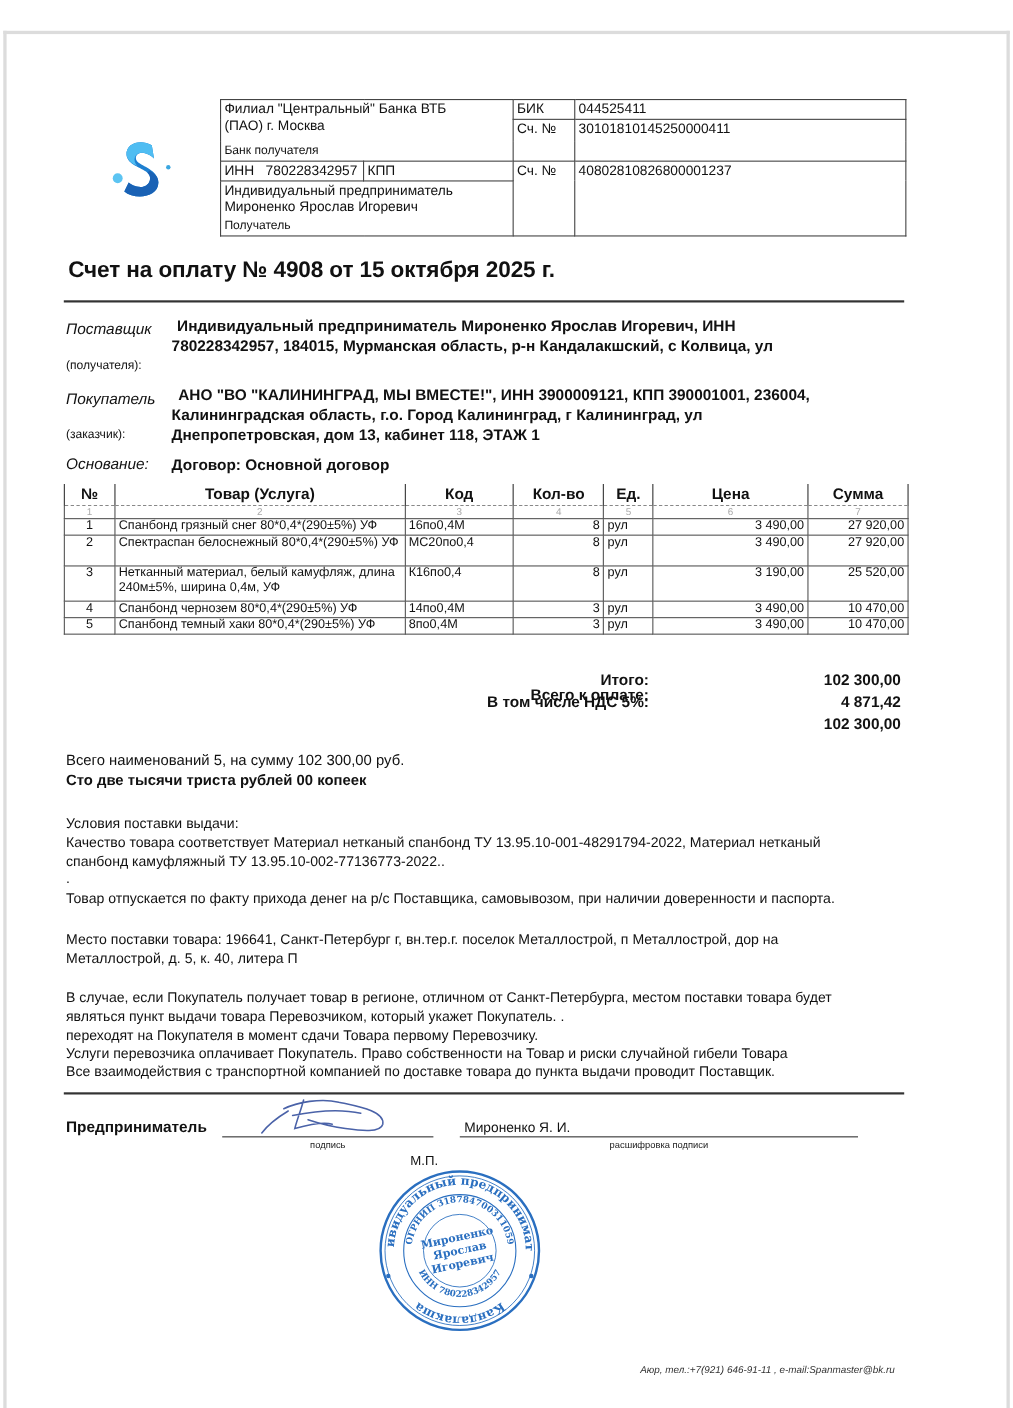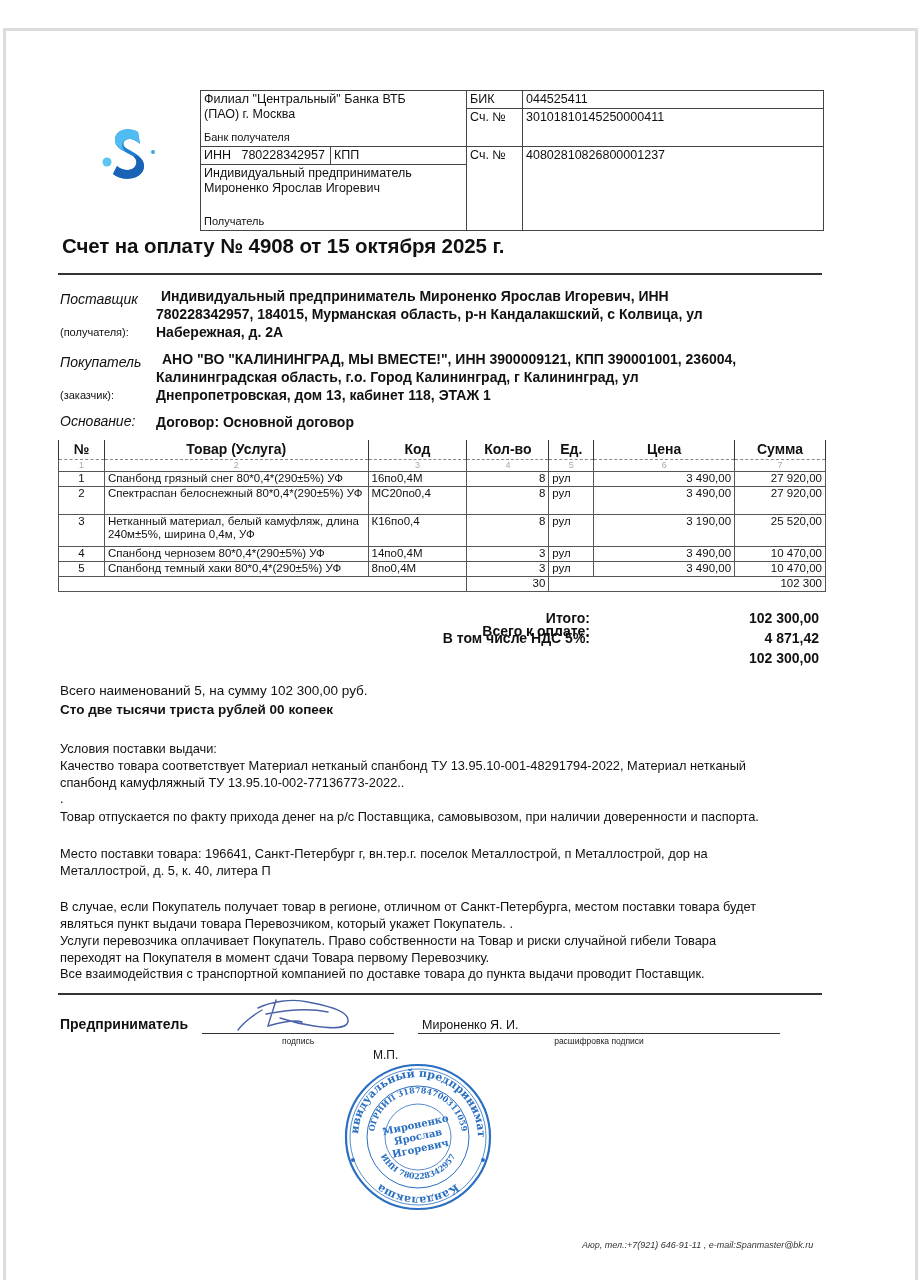--- a/index.html
+++ b/index.html
@@ -87,35 +87,34 @@
       <span>ИНН</span>&nbsp;&nbsp;&nbsp;<span>780228342957</span>
     </td>
     <td>КПП</td>
     <td rowspan="2">Сч. №</td>
     <td rowspan="2">40802810826800001237</td>
   </tr>
   <tr>
     <td colspan="2">
       <div>Индивидуальный предприниматель</div>
       <div>Мироненко Ярослав Игоревич</div>
-      <div class="small" style="margin-top:18px">Получатель</div>
+      <div class="small" style="margin-top:2px">Получатель</div>
     </td>
   </tr>
 </tbody>
   </table>
 
 <div class="abs title">Счет на оплату № 4908 от 15 октября 2025 г.</div>
 <div class="abs hr" style="top:273px"></div>
 
 <div class="abs lbl" style="left:60px;top:291px">Поставщик</div>
 <div class="abs lbl-s" style="left:60px;top:326px">(получателя):</div>
 <div class="abs party" style="left:156px;top:287px;width:670px">
   <div style="padding-left:5px">Индивидуальный предприниматель Мироненко Ярослав Игоревич,  ИНН</div>
   <div>780228342957,  184015, Мурманская область, р-н Кандалакшский, с Колвица, ул</div>
-  <div>Набережная, д. 2А</div>
 </div>
 
 <div class="abs lbl" style="left:60px;top:354px">Покупатель</div>
 <div class="abs lbl-s" style="left:60px;top:389px">(заказчик):</div>
 <div class="abs party" style="left:156px;top:350px;width:680px">
   <div style="padding-left:6px">АНО "ВО "КАЛИНИНГРАД, МЫ ВМЕСТЕ!",  ИНН 3900009121,  КПП 390001001,  236004,</div>
   <div>Калининградская область, г.о. Город Калининград, г Калининград, ул</div>
   <div>Днепропетровская, дом 13, кабинет 118, ЭТАЖ 1</div>
 </div>
 
@@ -191,25 +190,20 @@
     </tr>
     <tr style="height:15px">
       <td class="c">5</td>
       <td>Спанбонд темный хаки  80*0,4*(290±5%) УФ</td>
       <td>8по0,4М</td>
       <td class="r">3</td>
       <td>рул</td>
       <td class="r">3 490,00</td>
       <td class="r">10 470,00</td>
     </tr>
-    <tr style="height:15px">
-      <td colspan="3"></td>
-      <td class="r">30</td>
-      <td colspan="3" class="r">102 300</td>
-    </tr>
   </tbody>
 </table>
 
 <div class="abs totals r" style="left:400px;top:610px;width:190px">Итого:</div>
 <div class="abs totals r" style="left:660px;top:610px;width:159px">102 300,00</div>
 <div class="abs totals r" style="left:400px;top:630px;width:190px">В том числе НДС 5%:</div>
 <div class="abs totals r" style="left:660px;top:630px;width:159px">4 871,42</div>
 <div class="abs totals r" style="left:400px;top:623px;width:190px">Всего к оплате:</div>
 <div class="abs totals r" style="left:660px;top:650px;width:159px">102 300,00</div>
 
@@ -225,22 +219,22 @@
 <div class="abs para" style="top:808px">Товар отпускается по факту прихода денег на р/с Поставщика, самовывозом, при наличии доверенности и паспорта.</div>
 <div class="abs para" style="top:845px">
   <div>Место поставки товара: 196641, Санкт-Петербург г, вн.тер.г. поселок Металлострой, п Металлострой, дор на</div>
   <div>Металлострой, д. 5, к. 40, литера П</div>
 </div>
 <div class="abs para" style="top:898px">
   <div>В случае, если Покупатель получает товар в регионе, отличном от Санкт-Петербурга, местом поставки товара будет</div>
   <div>являться пункт выдачи товара Перевозчиком, который укажет Покупатель. .</div>
 </div>
 <div class="abs para" style="top:932px">
+  <div>переходят на Покупателя в момент сдачи Товара первому Перевозчику.</div>
   <div>Услуги перевозчика оплачивает Покупатель. Право собственности на Товар и риски случайной гибели Товара</div>
-  <div>переходят на Покупателя в момент сдачи Товара первому Перевозчику.</div>
 </div>
 <div class="abs para" style="top:965px">Все взаимодействия с транспортной компанией по доставке товара до пункта выдачи проводит Поставщик.</div>
 
 <div class="abs hr" style="top:993px"></div>
 
 <div class="abs" style="left:60px;top:1016px;font-size:14px;font-weight:bold">Предприниматель</div>
 <div class="abs sig-line" style="left:202px;top:1033px;width:192px"></div>
 <div class="abs tiny" style="left:202px;top:1036px;width:192px;text-align:center">подпись</div>
 <svg class="abs" style="left:230px;top:996px" width="130" height="40" viewBox="0 0 130 40">
   <path d="M8 34 C14 26 22 20 32 14 M28 12 C40 6 62 2 78 6 C96 10 120 14 118 26 C116 34 98 32 84 30 C70 28 56 24 50 22 M46 4 C44 12 40 22 38 30 C52 26 66 24 72 26 M36 18 C56 14 80 12 98 16" fill="none" stroke="#4a62a8" stroke-width="1.4" stroke-linecap="round"></path>

